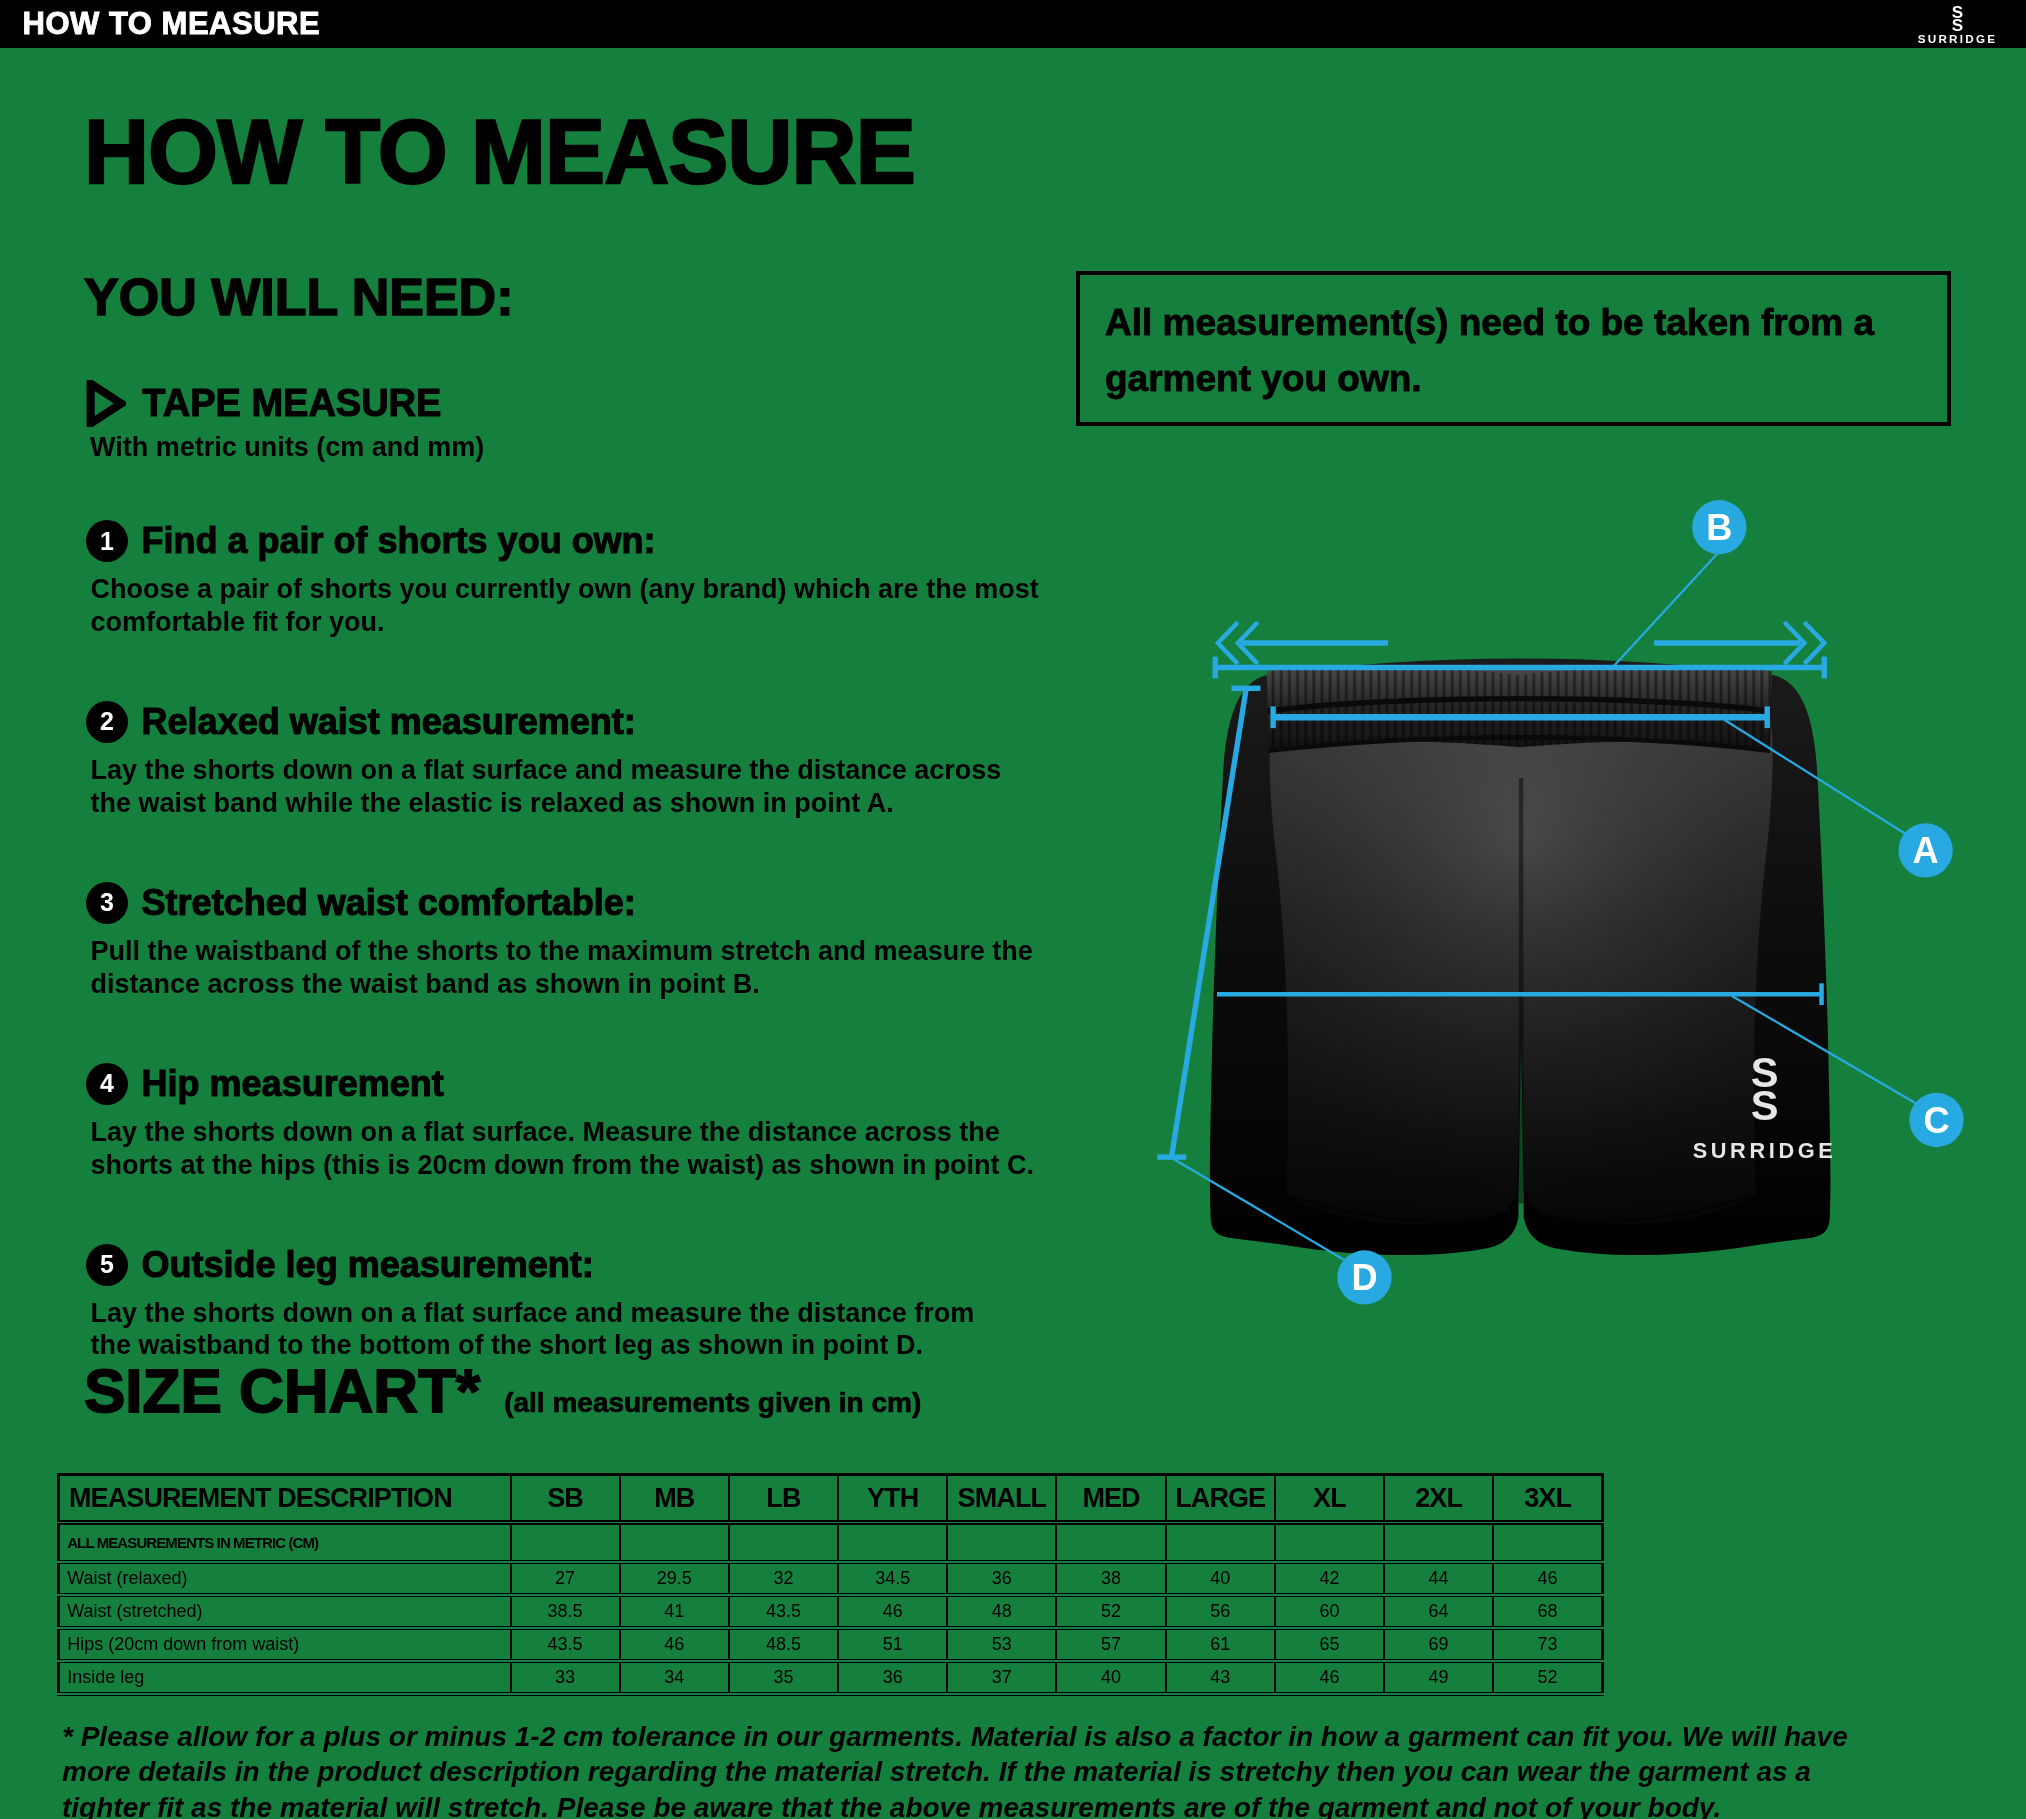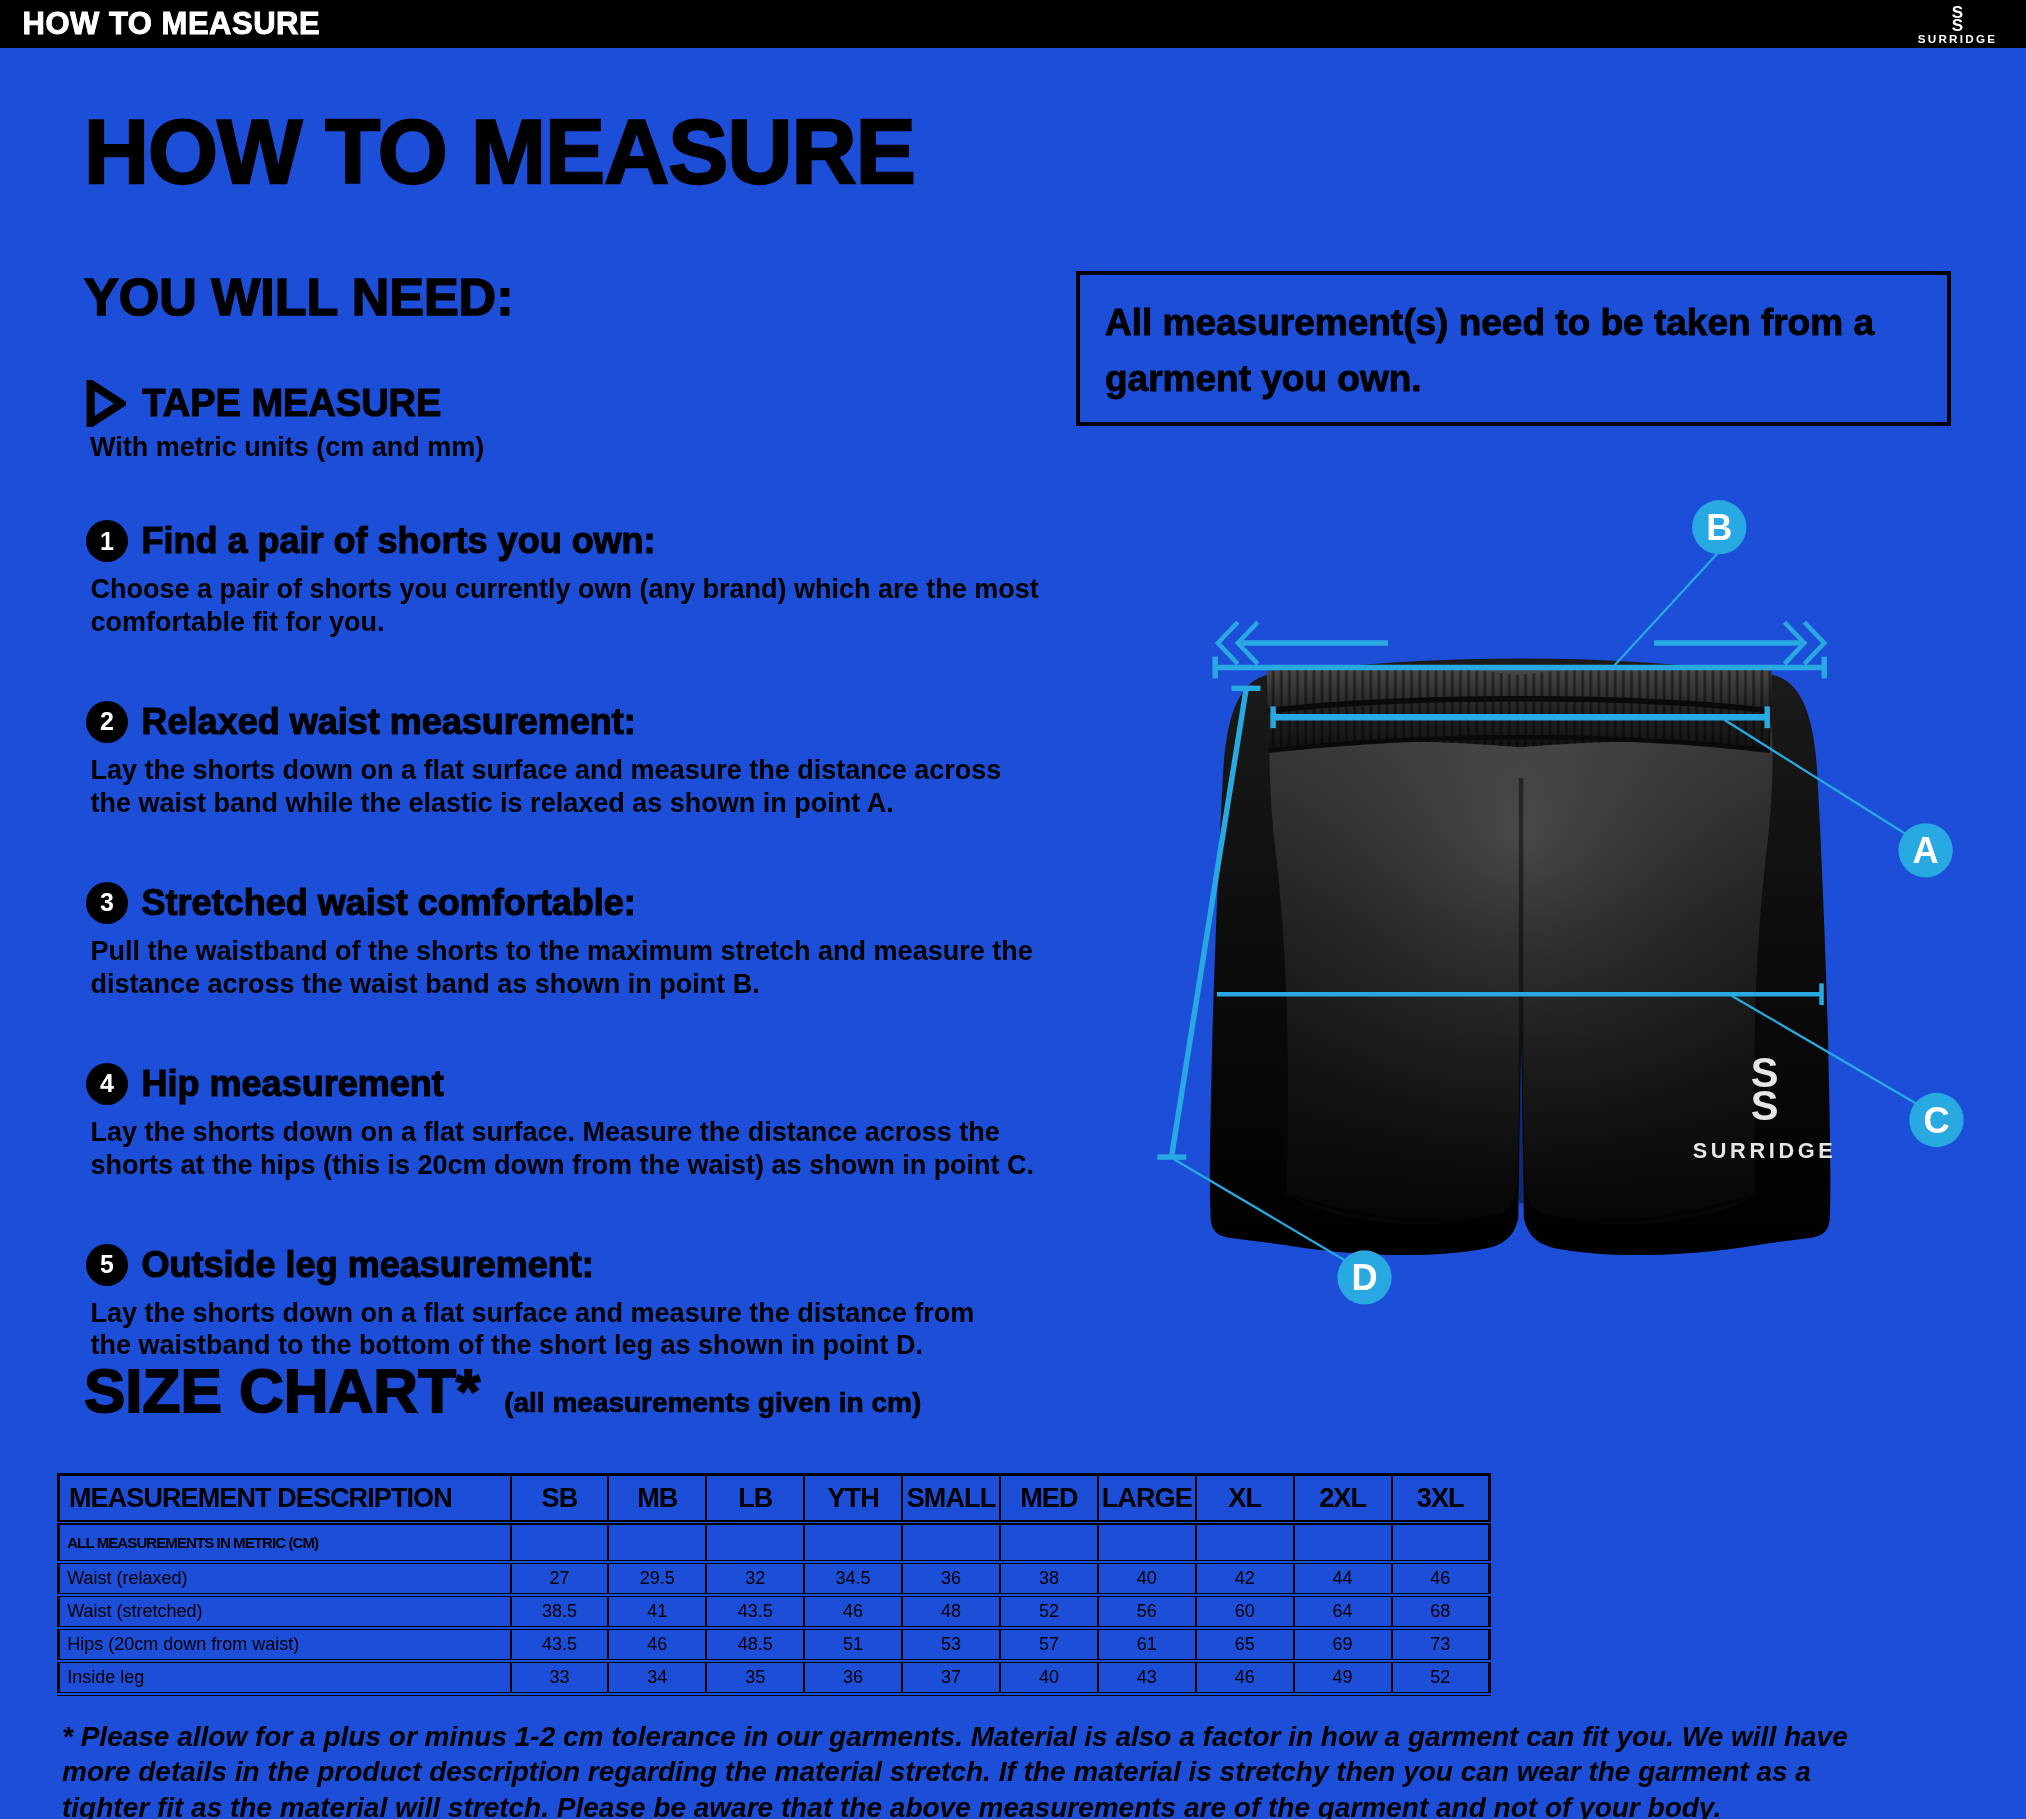--- a/index.html
+++ b/index.html
@@ -1,16 +1,16 @@
 <!DOCTYPE html>
 <html style="font-size:14.5px"><head>
 <meta charset="utf-8">
 <style>
   html,body{margin:0;padding:0;background:#fff;}
-  #page{position:relative;width:2026px;height:1819px;background:#1d4ed8;overflow:hidden;
+  #page{position:relative;width:2026px;height:1819px;background:#15803d;overflow:hidden;
         font-family:"Liberation Sans",sans-serif;color:#000;}
 
   
   .topbar{position:absolute;left:0;top:0;width:2026px;height:48px;background:#000;}
   .topbar-title{position:absolute;left:22.6px;top:0;height:48px;line-height:48px;color:#fff;
                 font-size:31px;font-weight:bold;letter-spacing:0.5px;-webkit-text-stroke:0.9px #fff;}
   .topbar-logo{position:absolute;right:5.4px;top:1.8px;}
 
   
   .h1{position:absolute;left:84px;top:101px;font-size:90px;font-weight:bold;
@@ -38,21 +38,21 @@
           padding:20px 22.6px 18px 25px;font-size:37px;font-weight:bold;line-height:1.5;
           white-space:pre-line;-webkit-text-stroke:0.9px #000;}
 
   
   .diagram{position:absolute;left:1131px;top:434px;width:896px;height:905px;}
 
   
   .size-chart-head{position:absolute;left:84px;top:1355px;}
   .size-chart-title{font-size:62px;font-weight:bold;-webkit-text-stroke:1.8px #000;}
   .size-chart-sub{font-size:28px;font-weight:bold;margin-left:20px;-webkit-text-stroke:0.7px #000;}
-  table.size{position:absolute;left:57px;top:1473px;width:1434px;border-collapse:collapse;
+  table.size{position:absolute;left:57px;top:1473px;width:1547px;border-collapse:collapse;
              table-layout:fixed;}
   table.size col.c0{width:452px;}
   table.size th,table.size td{border:2.7px solid #000;overflow:hidden;white-space:nowrap;}
   table.size th{height:42px;font-size:27px;font-weight:bold;text-align:center;letter-spacing:-0.9px;
                 border-bottom:5.4px double #000;}
   table.size th.desc{text-align:left;padding-left:9px;}
   table.size td{height:27px;font-size:18px;text-align:center;border-bottom:4.5px double #000;}
   table.size td.desc{text-align:left;padding-left:7.2px;}
   table.size tr.metric-row td{font-weight:bold;font-size:15px;letter-spacing:-0.9px;height:33px;}
   table.size{border:3.6px solid #000;}

